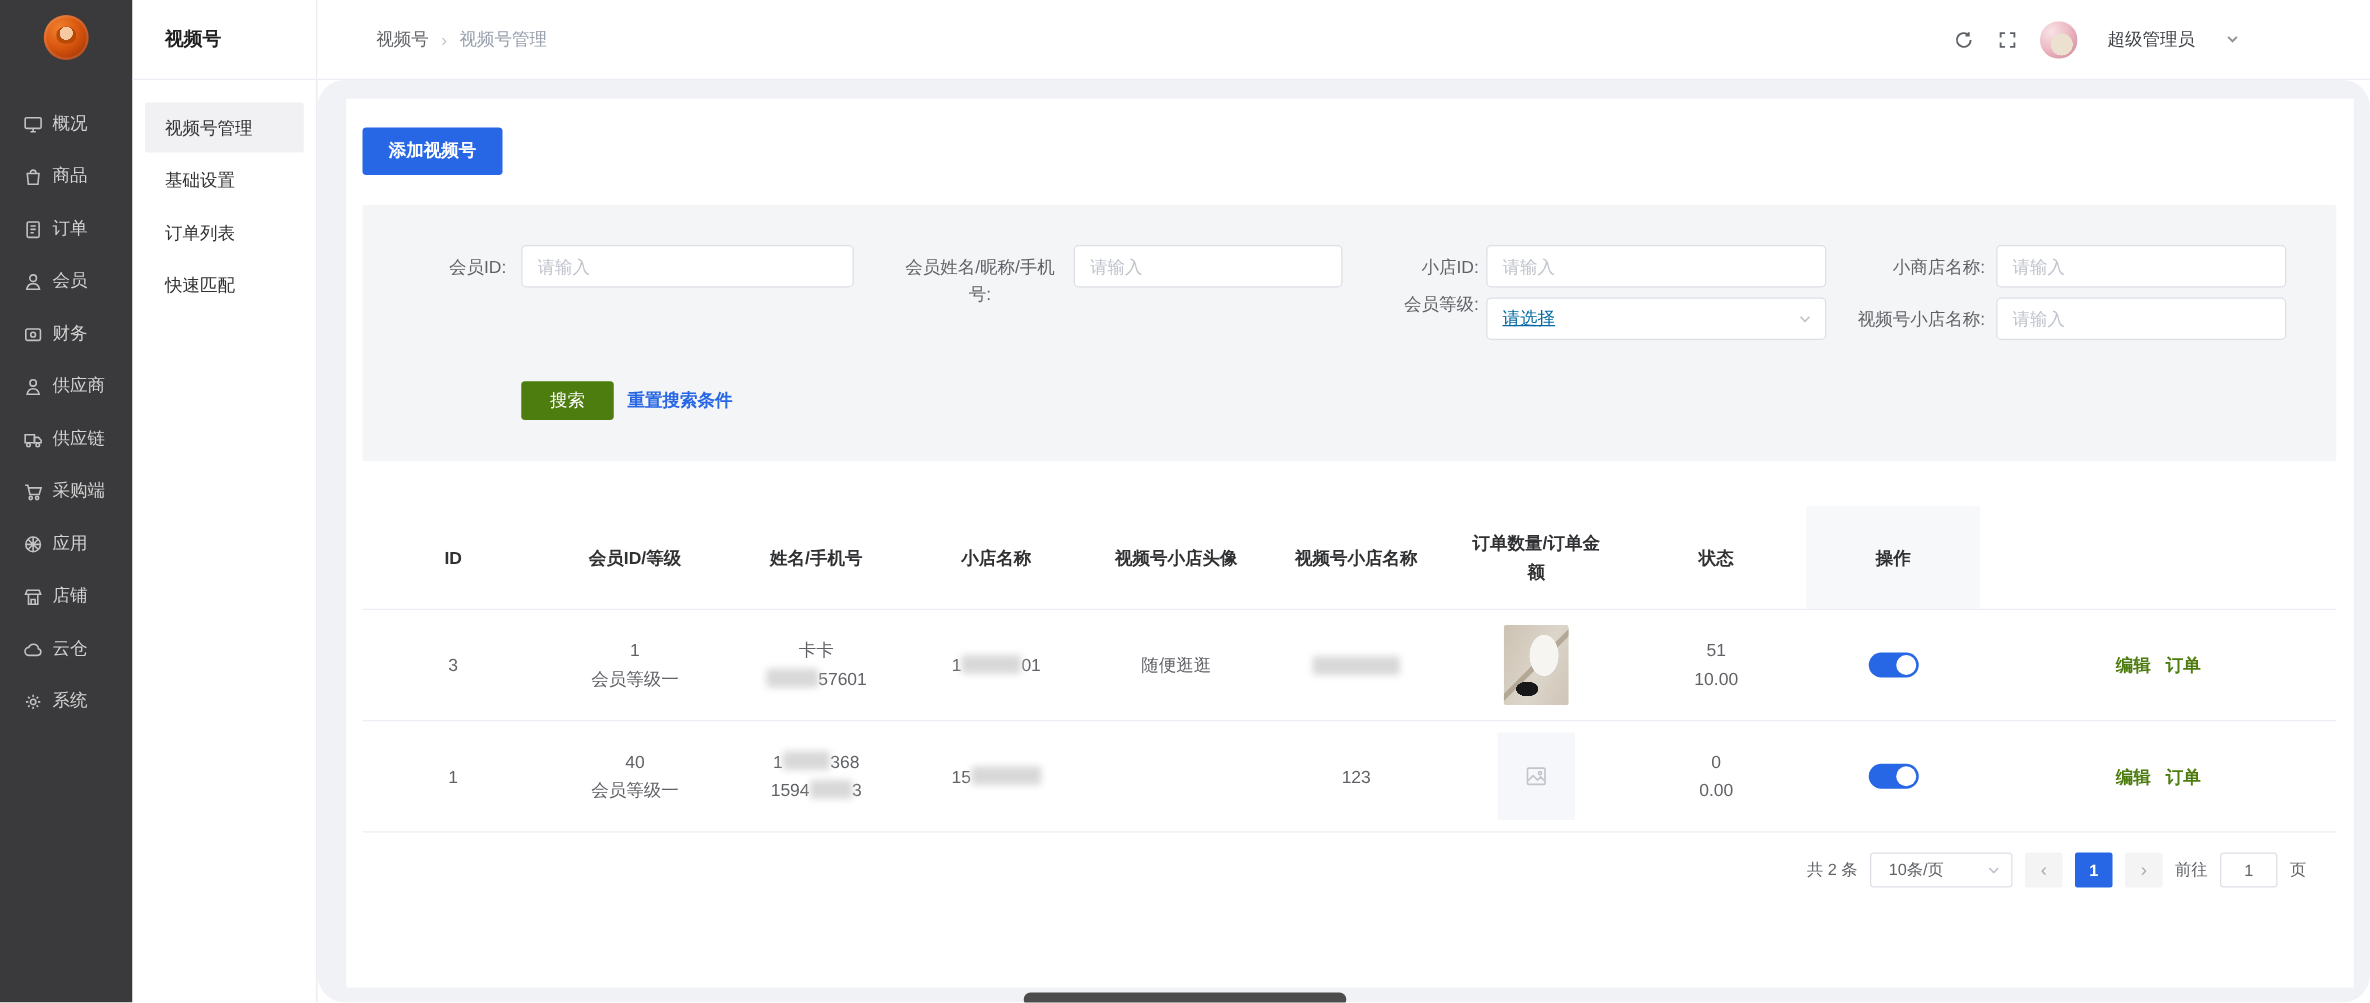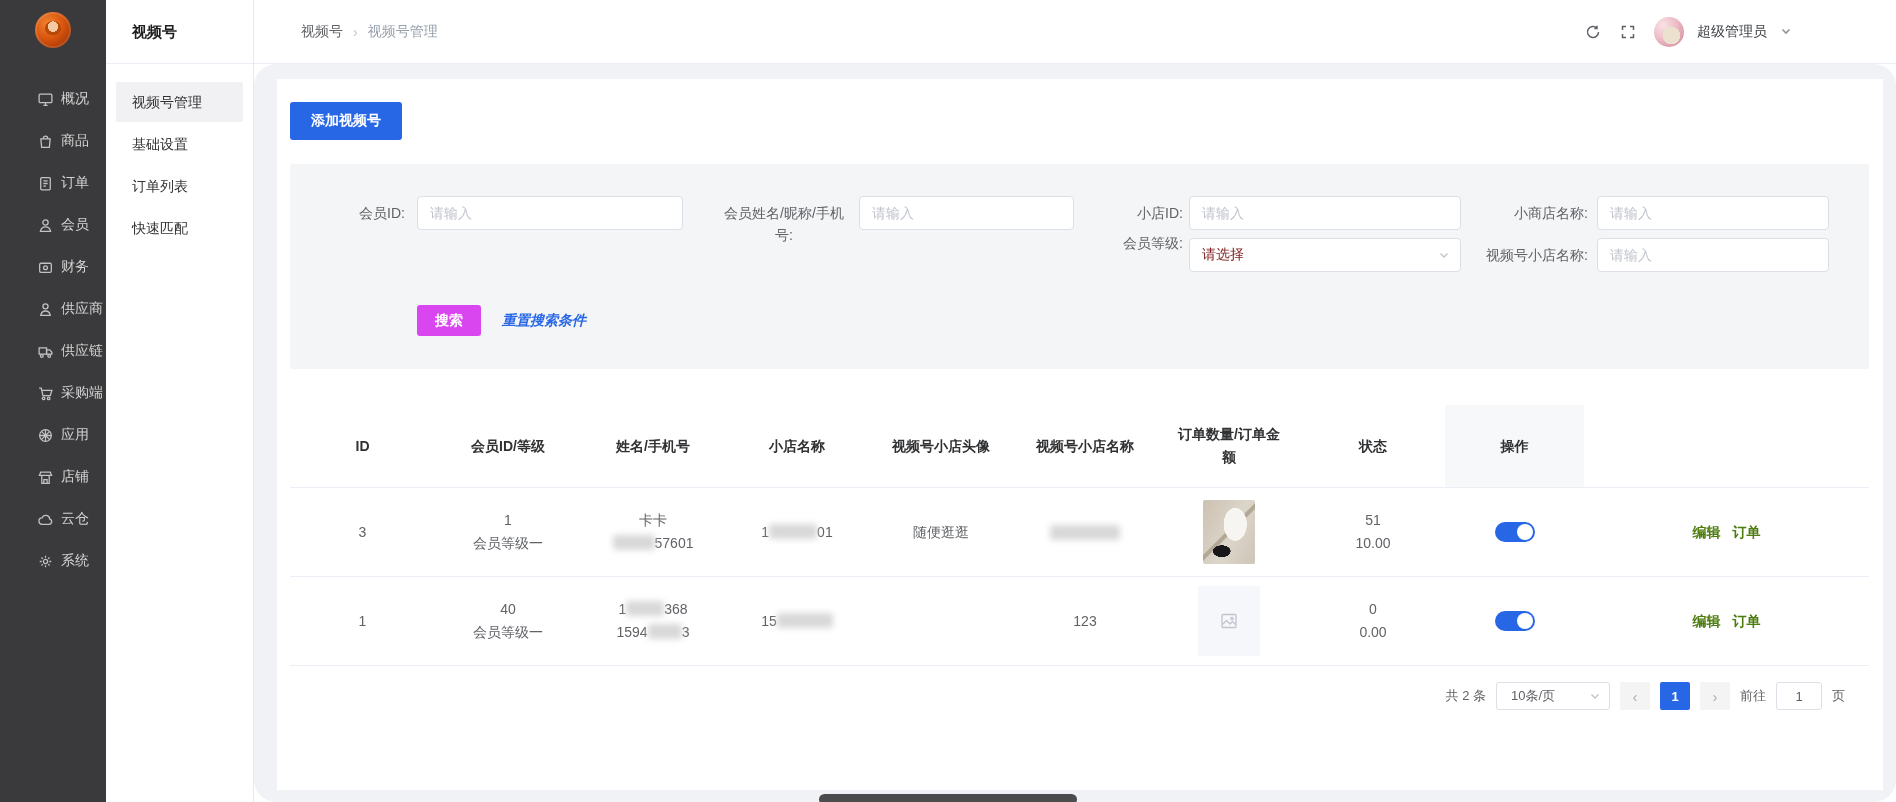--- a/index.html
+++ b/index.html
@@ -8,21 +8,21 @@
   .page { width:1896px; height:802px; position:relative; overflow:hidden; display:flex; }
 
   
   .rail { width:106px; background:#3a3a3c; flex:0 0 106px; display:flex; flex-direction:column; }
   .logo { width:36px; height:36px; border-radius:50%; margin:12px auto 0;
           background:radial-gradient(circle at 35% 30%, #f0812e 0%, #d9560f 45%, #a33403 85%);
           box-shadow:inset 0 0 0 2px rgba(255,255,255,.12); position:relative; }
   .logo::after { content:""; position:absolute; left:10px; top:9px; width:16px; height:14px; border-radius:50% 50% 45% 45%;
           background:radial-gradient(circle at 50% 40%, #f6c9a2 0 45%, rgba(0,0,0,0) 46%), #b84a08; }
   .rail-items { padding-top:30px; }
-  .rail-item { height:42px; display:flex; align-items:center; padding-left:37px; gap:7px;
+  .rail-item { height:42px; display:flex; align-items:center; padding-left:18px; gap:7px;
                color:#d3d3d3; font-size:14px; cursor:pointer; }
   .rail-item svg { width:17px; height:17px; stroke:#c2c2c2; fill:none; stroke-width:1.2; flex:0 0 17px; }
 
   
   .subnav { width:148px; flex:0 0 148px; background:#fff; border-right:1px solid #e7e9ee; }
   .subnav-title { height:64px; line-height:64px; padding-left:26px; font-size:15px; font-weight:700; color:#1f1f1f;
                   border-bottom:1px solid #ebeef5; }
   .subnav-items { padding-top:16px; }
   .subnav-item { height:40px; line-height:40px; margin:2px 10px; padding-left:16px; border-radius:2px;
                  font-size:14px; color:#303133; cursor:pointer; white-space:nowrap; }
@@ -31,21 +31,21 @@
   
   .main { flex:1; display:flex; flex-direction:column; min-width:0; }
   .topbar { height:64px; flex:0 0 64px; display:flex; align-items:center; border-bottom:1px solid #ebeef5; background:#fff; }
   .crumbs { display:flex; align-items:center; gap:10px; padding-left:47px; font-size:14px; }
   .crumb-1 { color:#606266; }
   .crumb-sep { color:#c0c4cc; font-size:14px; }
   .crumb-2 { color:#97a0ac; }
   .topbar-right { margin-left:auto; display:flex; align-items:center; gap:17px; padding-right:104px; }
   .tool-icon { width:18px; height:18px; cursor:pointer; }
   .tool-icon svg { width:18px; height:18px; stroke:#5f6368; fill:none; stroke-width:1.5; }
-  .user-chip { display:flex; align-items:center; gap:13px; cursor:pointer; }
+  .user-chip { display:flex; align-items:center; gap:24px; cursor:pointer; }
   .user-avatar { width:30px; height:30px; border-radius:50%;
       background:radial-gradient(circle at 58% 62%, #ece0cf 0 34%, rgba(0,0,0,0) 35%),
                  radial-gradient(circle at 30% 28%, #f7e3e6 0%, #eebcc6 45%, #d897a6 80%, #c9808f 100%); }
   .user-name { font-size:14px; color:#3d4046; }
   .chev svg { width:12px; height:12px; stroke:#909399; fill:none; stroke-width:1.6; }
 
   
   .content { flex:1; background:#f0f2f5; padding:15px 13px 12px 23px; min-height:0;border-radius:22px; }
   .card { background:#fff; height:100%; padding:23px 14px 0 13px; overflow:hidden; }
 
@@ -54,28 +54,28 @@
 
   .filter-panel { position:relative; margin-top:24px; height:205px; background:#f4f5f7; border-radius:2px; }
   .f-label { position:absolute; color:#606266; font-size:14px; text-align:right; line-height:34px; }
   .f-label.two-line { line-height:22px; text-align:center; }
   .f-box { position:absolute; height:34px; }
   .inp { width:100%; height:34px; border:1px solid #dcdfe6; border-radius:4px; background:#fff;
          padding:0 12px; font-size:14px; color:#303133; font-family:inherit; outline:none; }
   .inp::placeholder { color:#c0c4cc; }
   .sel { position:relative; width:100%; height:34px; border:1px solid #dcdfe6; border-radius:4px; background:#fff;
          display:flex; align-items:center; padding:0 12px; cursor:pointer; }
-  .sel-text { color:#7f1d1d; font-size:14px; }
+  .sel-text { color:#0369a1; font-size:14px;text-decoration:underline; }
   .sel-arrow { position:absolute; right:10px; top:50%; transform:translateY(-50%); }
   .sel-arrow svg { width:12px; height:12px; stroke:#c0c4cc; fill:none; stroke-width:1.4; display:block; }
 
-  .btn-search { position:absolute; left:127px; top:141px; width:64px; height:31px; background:#d946ef; color:#fff;
-                border:none; border-radius:3px; font-size:14px; font-weight:700; font-family:inherit; cursor:pointer; }
+  .btn-search { position:absolute; left:127px; top:141px; width:74px; height:31px; background:#4d7c0f; color:#fff;
+                border:none; border-radius:3px; font-size:14px; font-weight:400; font-family:inherit; cursor:pointer; }
   .link-reset { position:absolute; left:212px; top:141px; line-height:31px; color:#2767e5; font-size:14px;
-                font-weight:600; text-decoration:none; cursor:pointer;font-style:italic; }
+                font-weight:600; text-decoration:none; cursor:pointer; }
 
   
   .table { margin-top:36px; border-bottom:1px solid #ebeef5; }
   .trow, .thead { display:grid; grid-template-columns:145px 146px 144px 144px 144px 144px 144px 144px 139px minmax(0,1fr); }
   .thead { min-height:82px; }
   .thead .cell { font-weight:600; color:#303133; }
   .trow { min-height:89px; border-top:1px solid #ebeef5; }
   .cell { display:flex; align-items:center; justify-content:center; text-align:center; color:#606266;
           font-size:14px; line-height:23px; padding:6px 4px; }
   .cell-op-head { background:#f7f8fa; }

